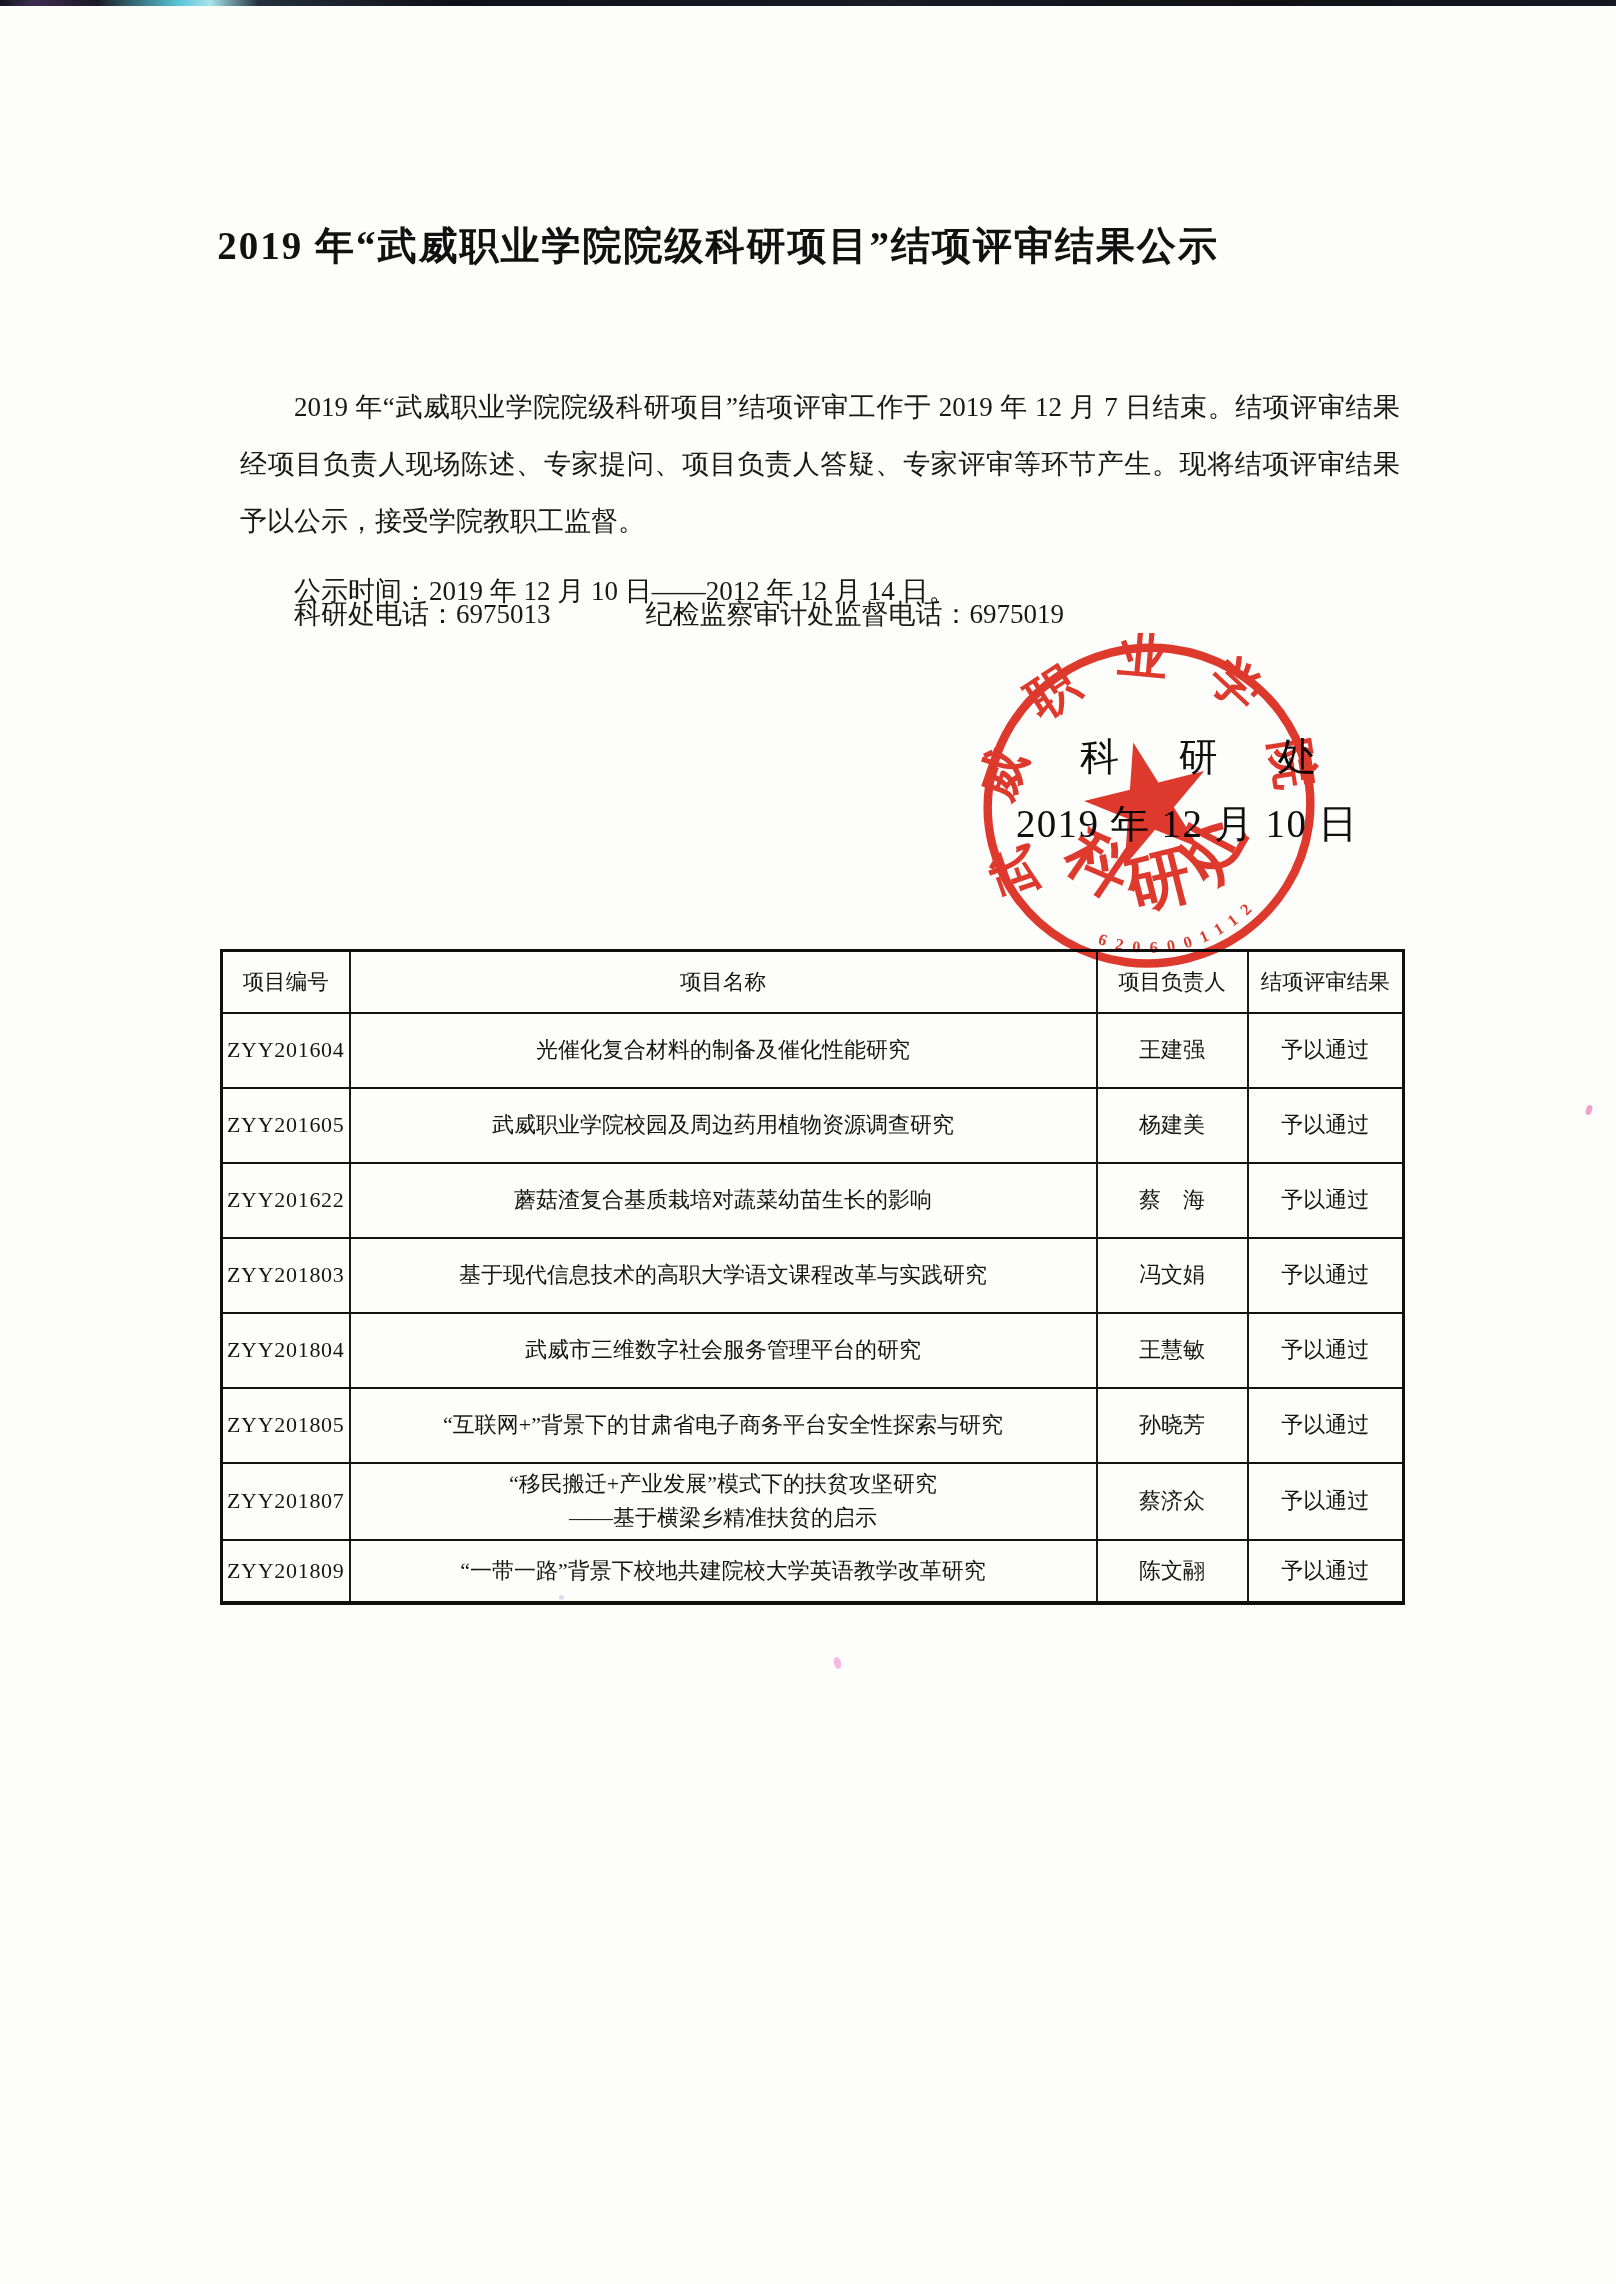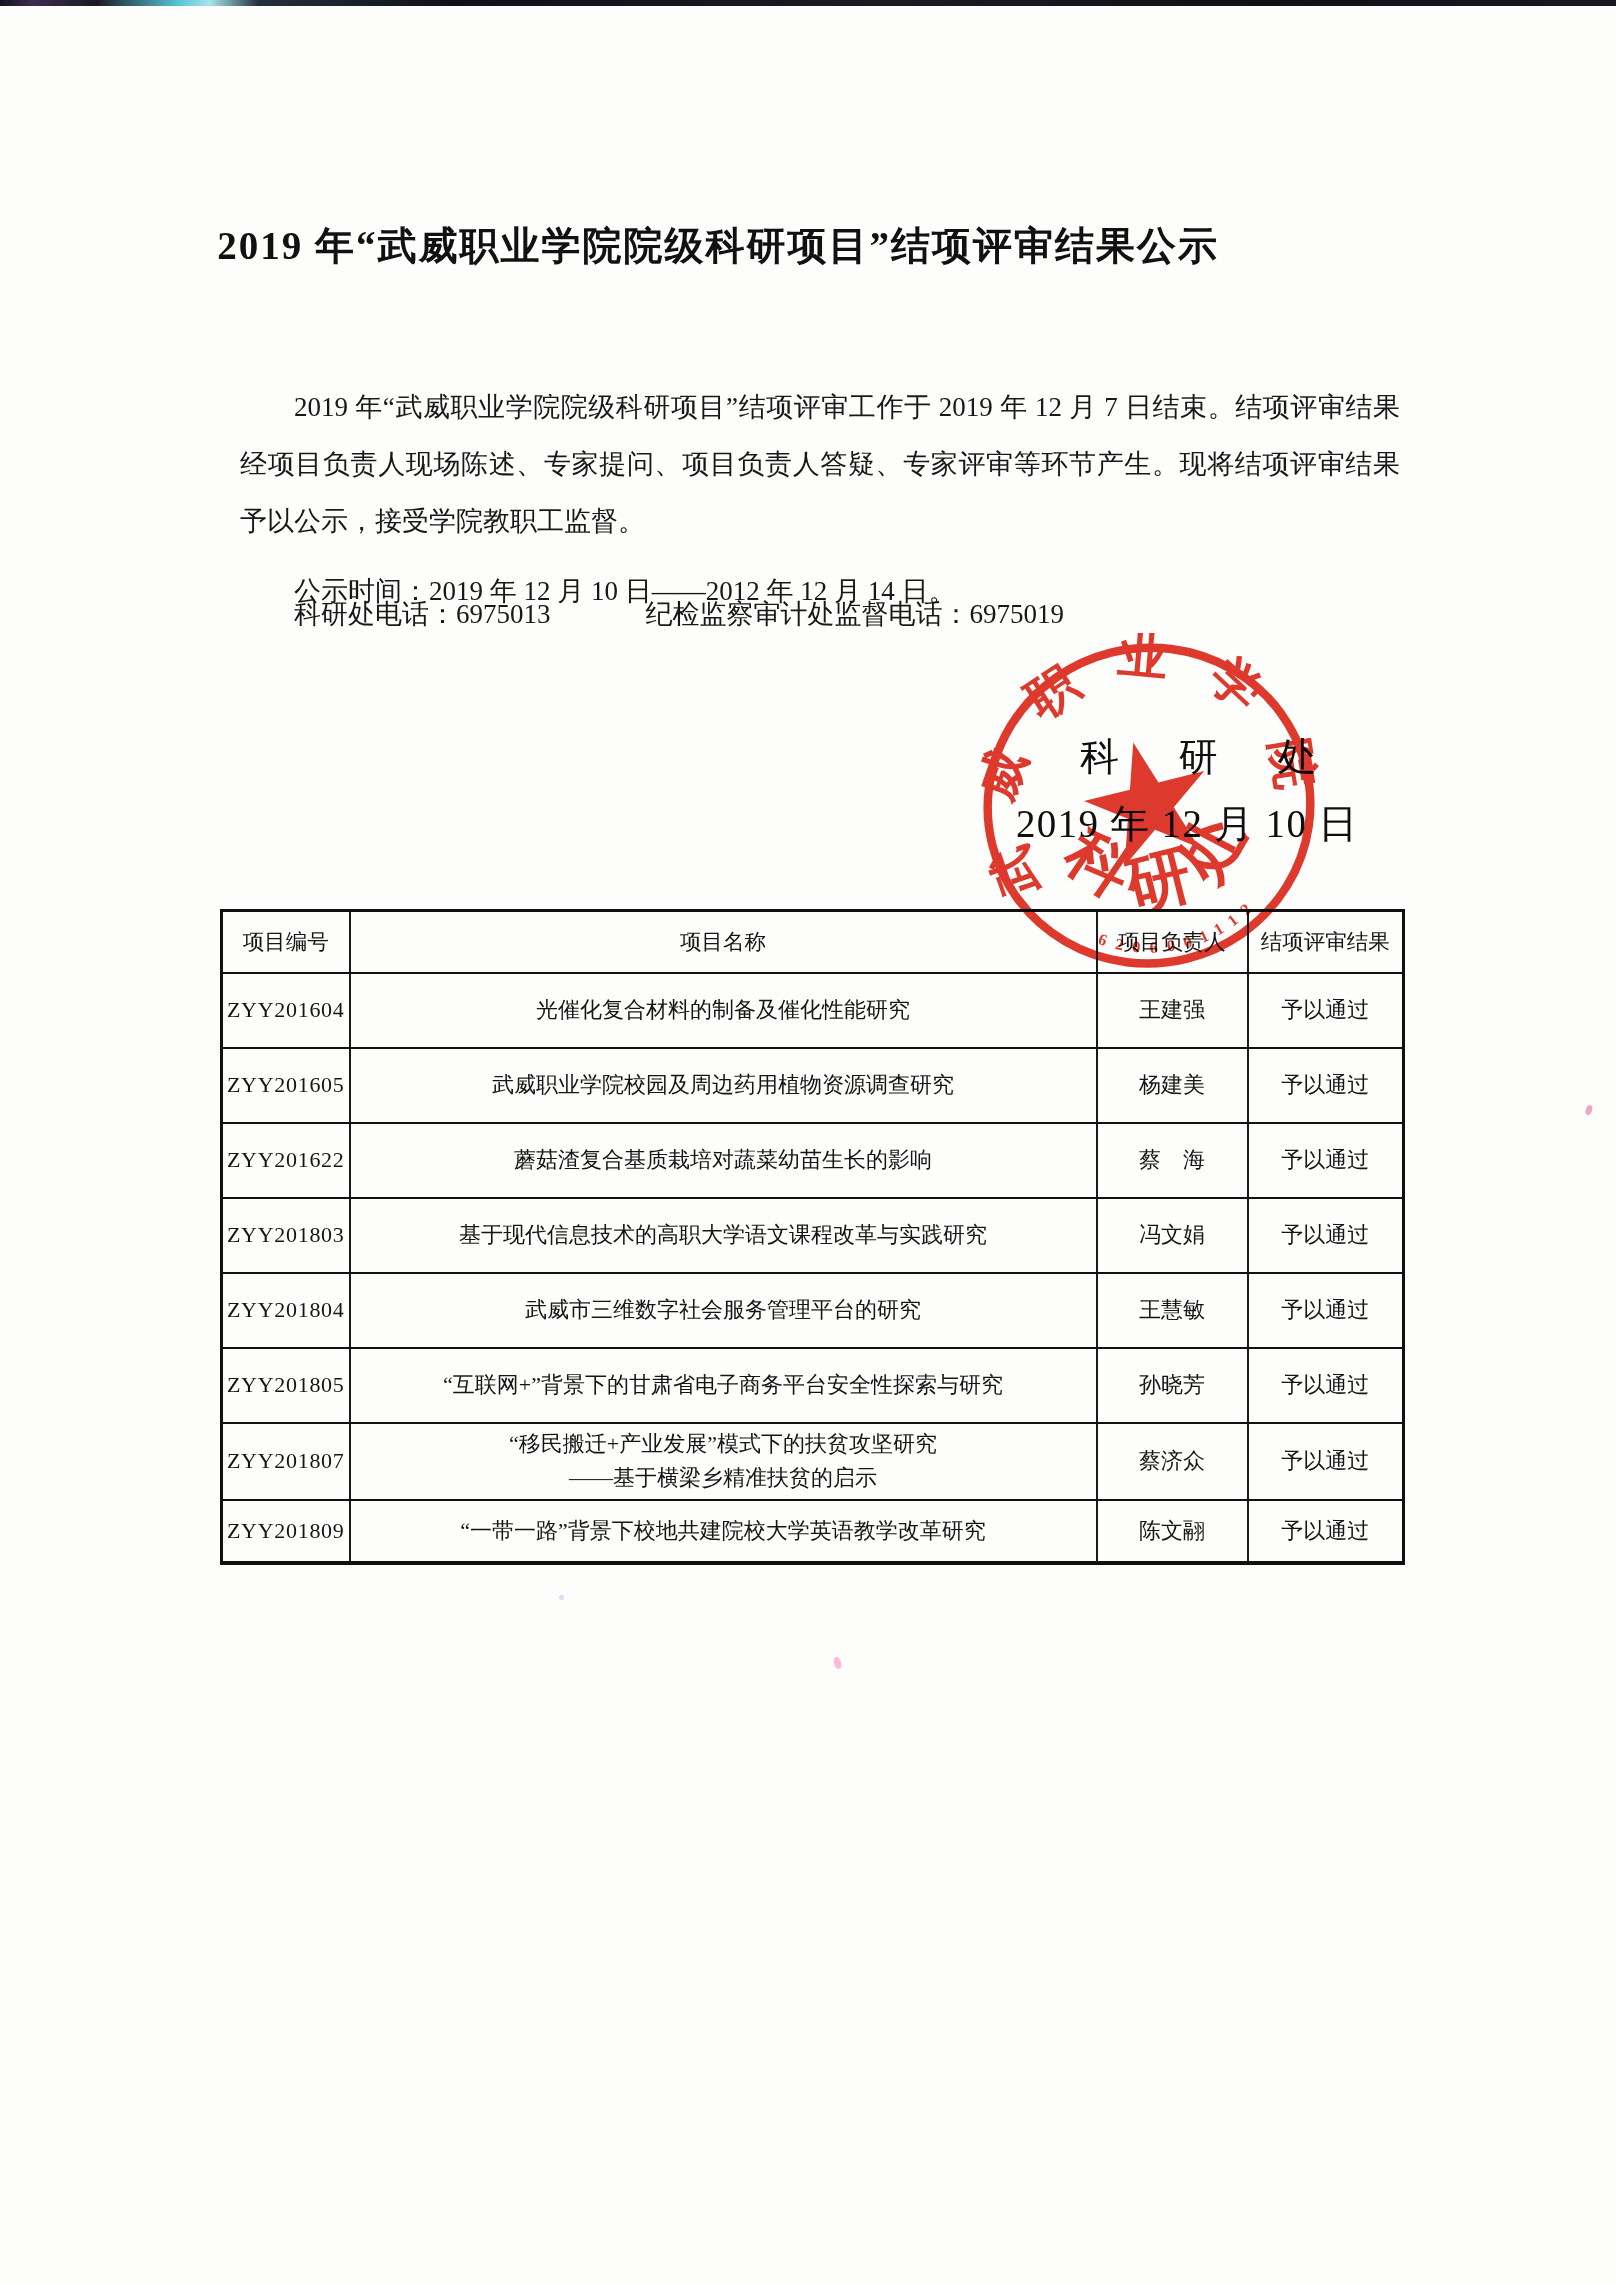--- a/index.html
+++ b/index.html
@@ -32,21 +32,21 @@
   .para{top:352px;text-indent:2em;}
   .line-period{top:536px;text-indent:2em;text-align:left;}
   .line-phones{top:559px;text-indent:2em;text-align:left;white-space:nowrap;}
   .phone-gap{display:inline-block;width:95px;}
   
   .table-wrap{position:absolute;left:220px;top:909px;}
   table.results{
     border-collapse:collapse;table-layout:fixed;
     width:1182px;
     border:3.3px solid #101010;border-bottom-width:4.6px;
-    font-size:22px;color:#151515;
+    font-size:22px;color:#151515;margin-top:40px;
   }
   table.results th,table.results td{
     border-left:2px solid #1a1a1a;border-right:2px solid #1a1a1a;
     border-top:2.6px solid #121212;border-bottom:2.6px solid #121212;
     text-align:center;vertical-align:middle;
     padding:0 3.9px;overflow:hidden;
     box-shadow:0 1.3px 0 rgba(110,170,215,0.25);
   }
   table.results thead tr{height:62px;}
   table.results tbody tr{height:75px;}

